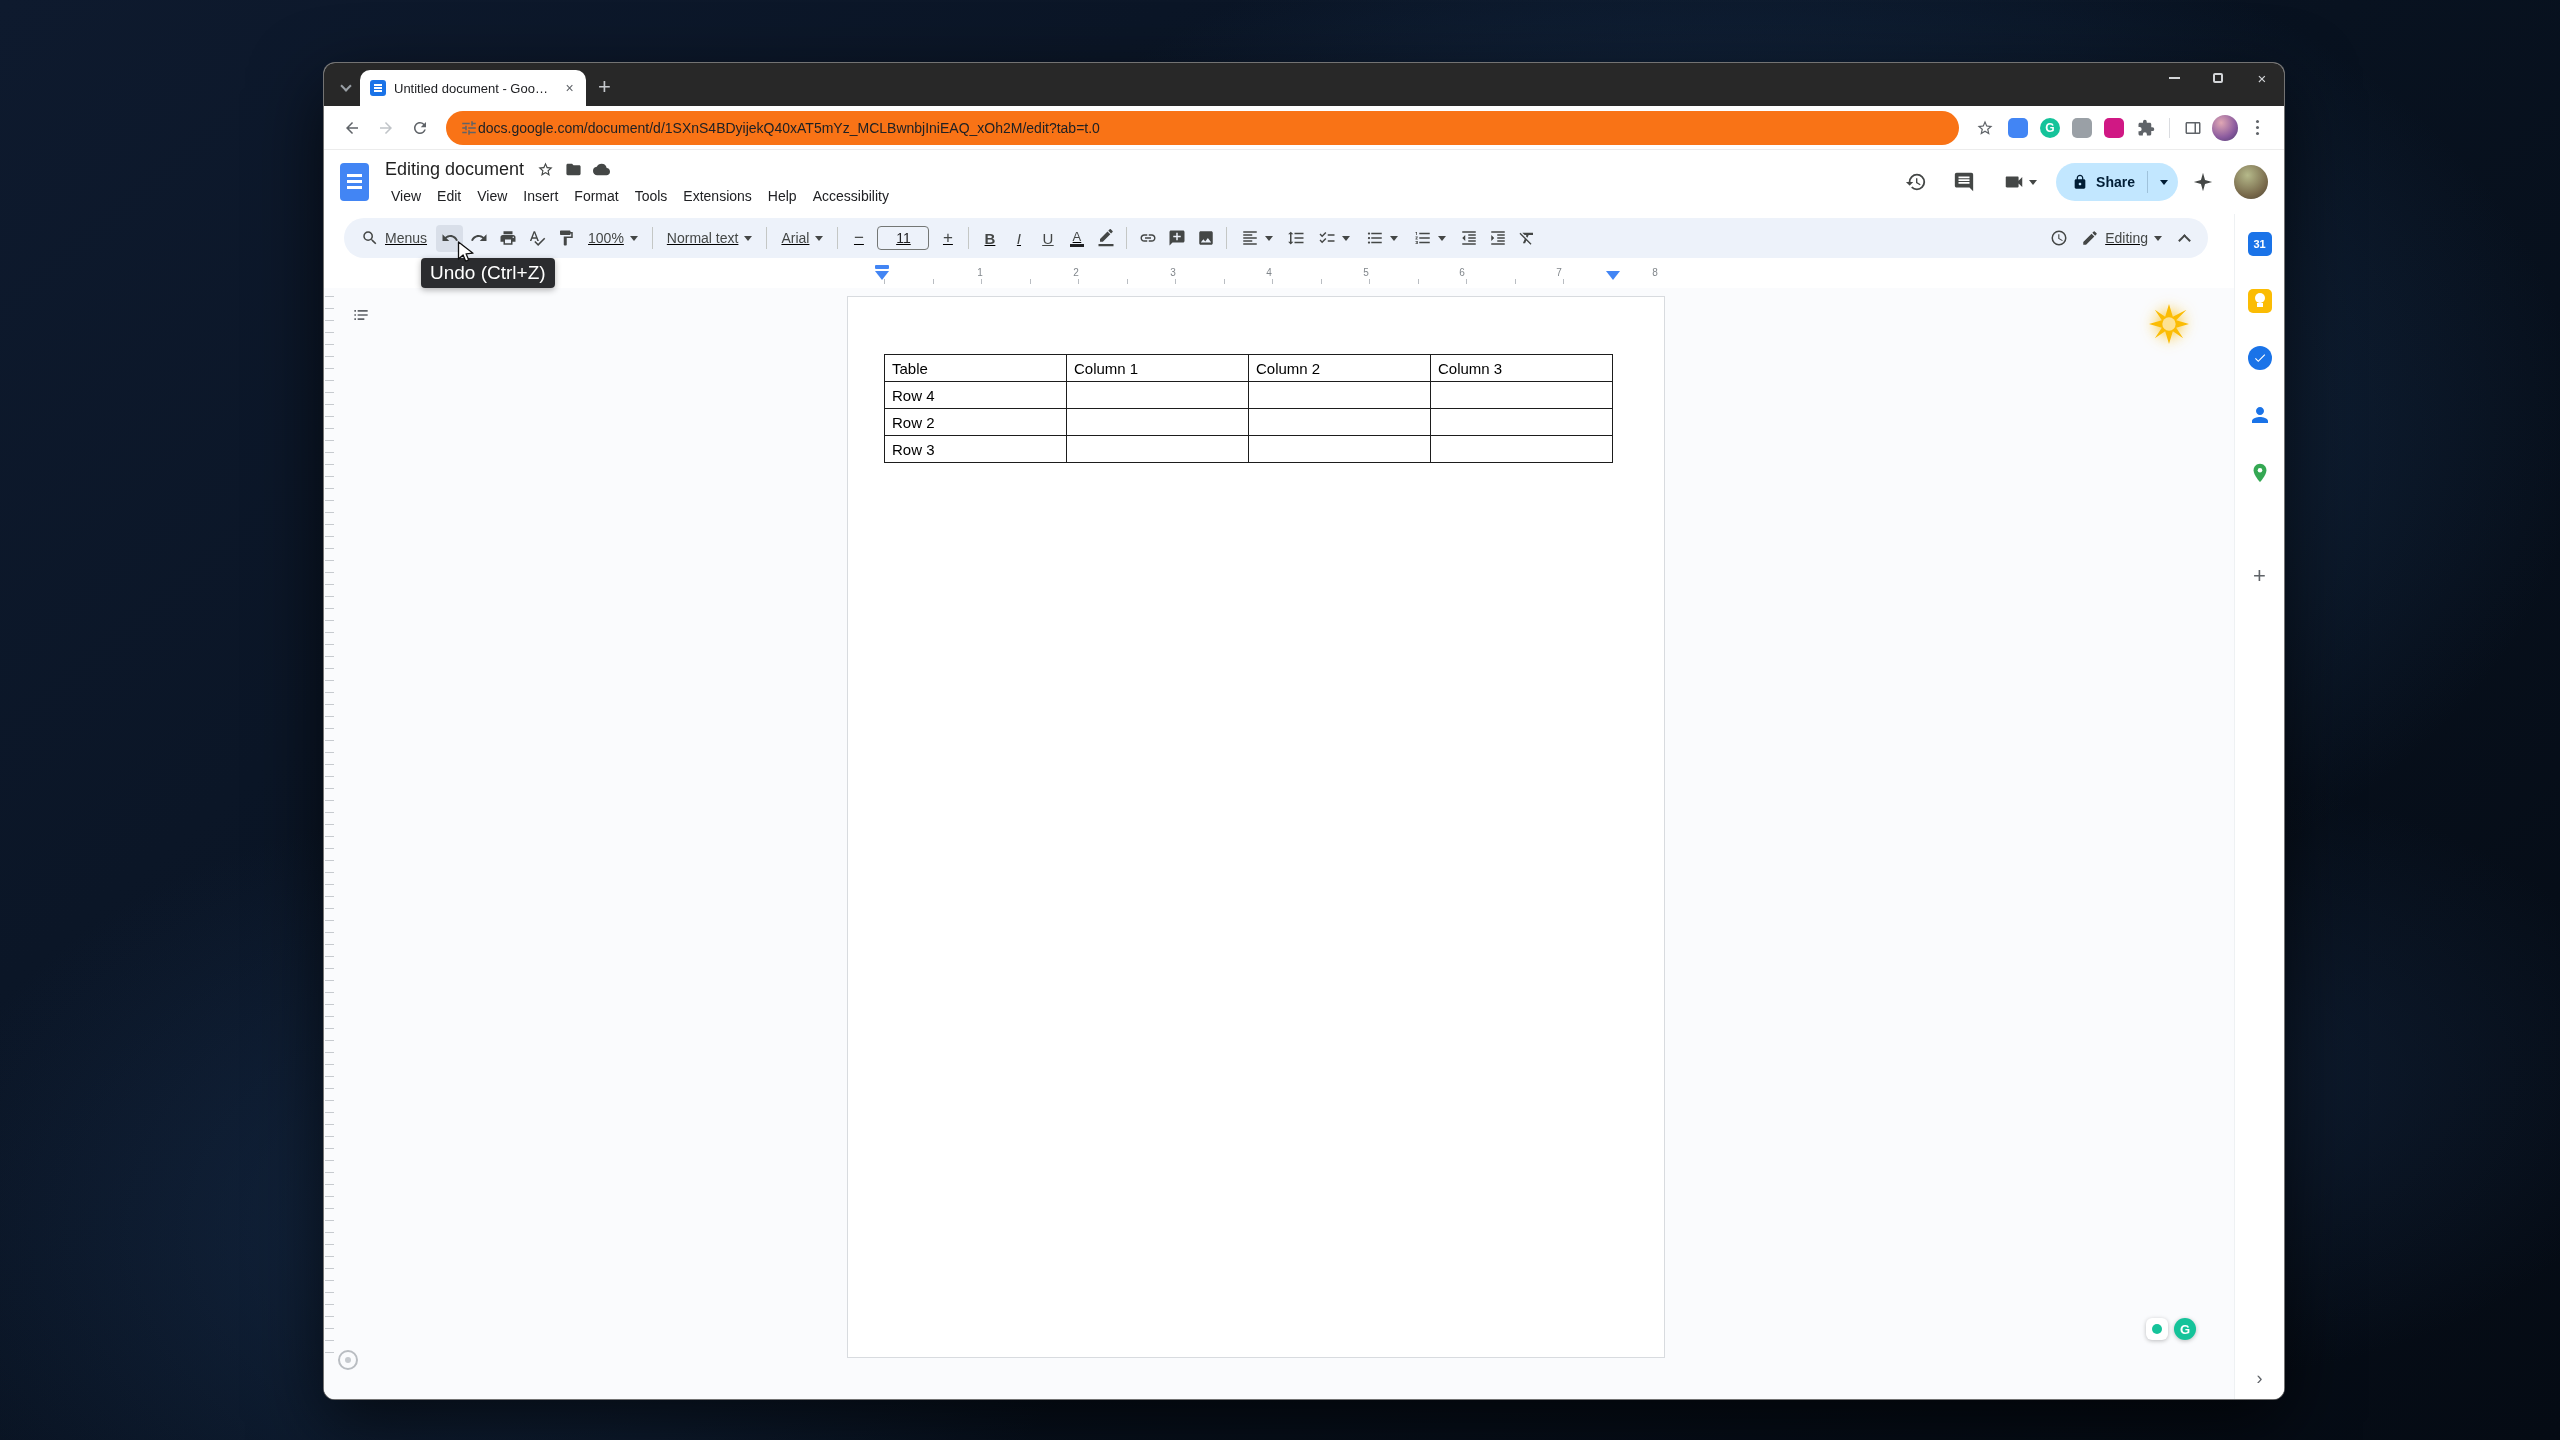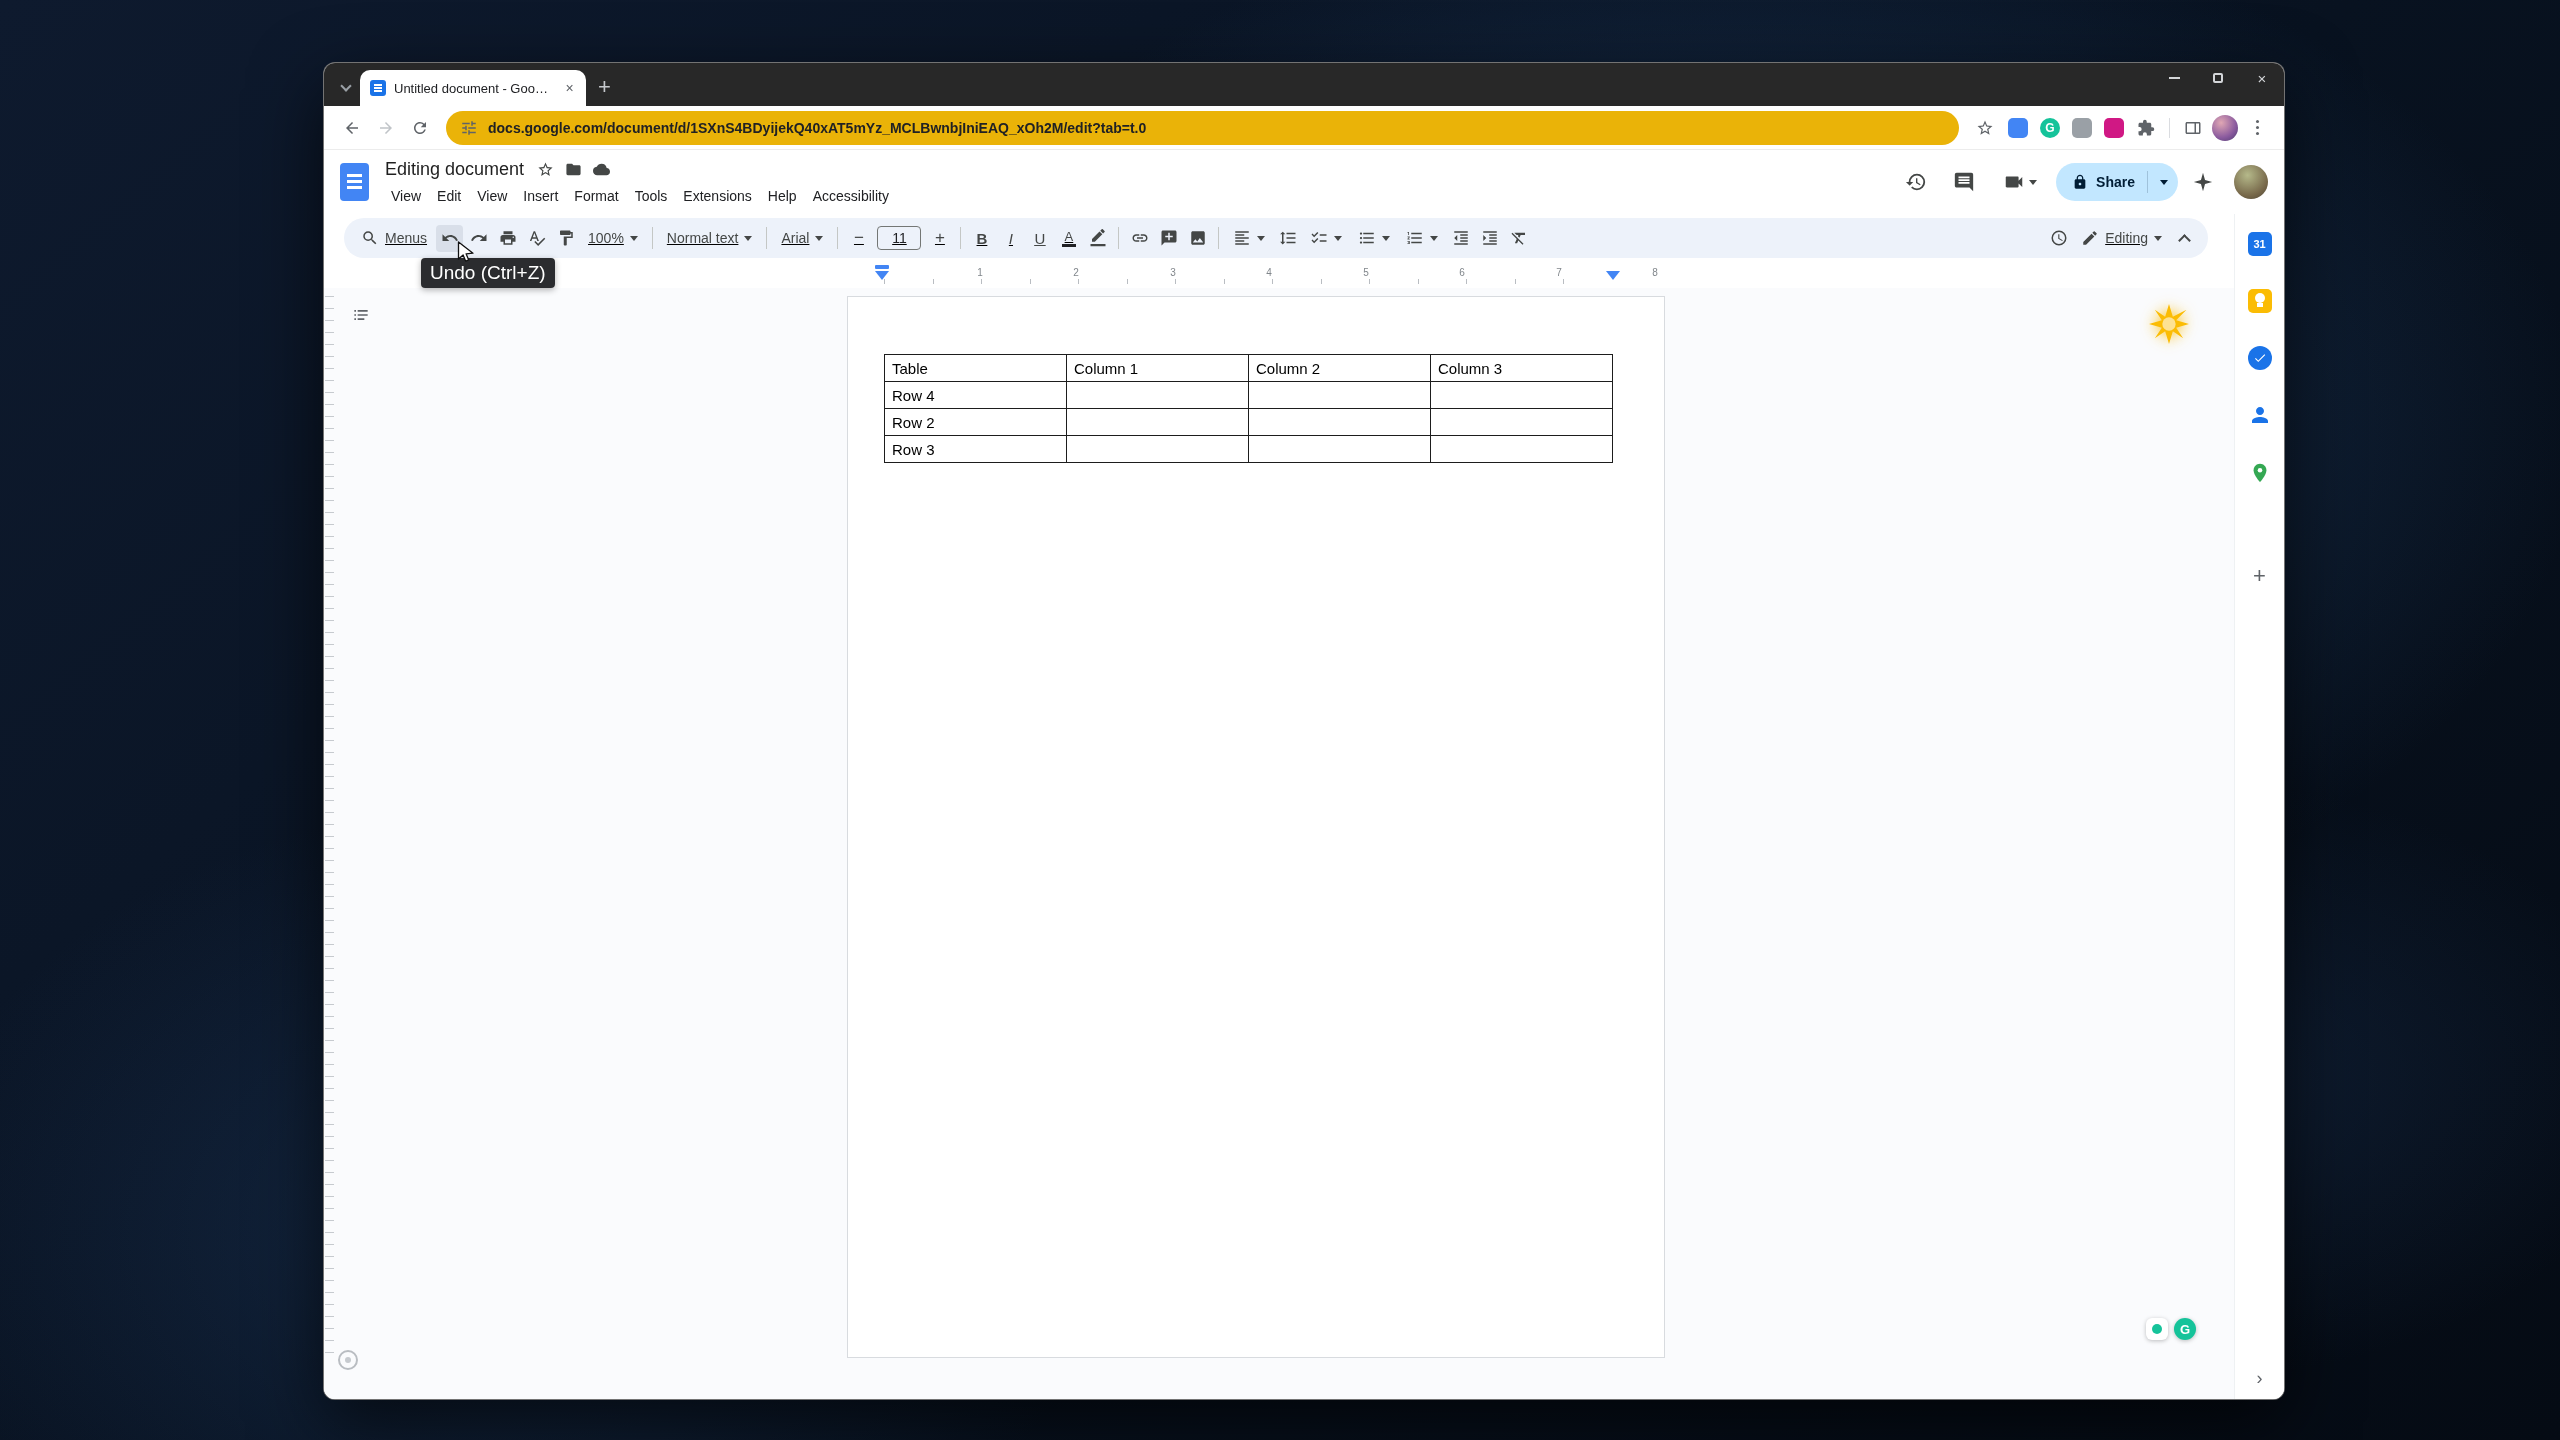--- a/index.html
+++ b/index.html
@@ -30,21 +30,21 @@
   .newtab{ color:#c5c8cc; font-size:22px; line-height:1; margin:0 0 8px 12px; }
   .ts-spacer{ flex:1; }
   .wc{ width:44px; height:30px; align-self:flex-start; display:flex; align-items:center; justify-content:center; color:#d4d6d9; font-size:15px; }
   .wc-min{ width:11px; height:2px; background:#d4d6d9; }
   .wc-max{ width:10px; height:10px; border:2px solid #d4d6d9; border-radius:2px; }
   
   .omnibox{ flex:0 0 44px; background:#fff; display:flex; align-items:center; padding:0 12px; gap:2px; border-bottom:1px solid #ececec; }
   .nav-btn{ width:32px; height:32px; border-radius:50%; display:flex; align-items:center; justify-content:center; flex:0 0 auto; }
   .svg18{ width:18px; height:18px; fill:#5f6368; }
   .svg18.dim{ fill:#c0c4c8; }
-  .url-pill{ flex:1; min-width:0; height:34px; background:#eab308; border-radius:17px; display:flex; align-items:center; gap:10px; padding:0 14px; margin:0 8px;font-weight:bold; }
+  .url-pill{ flex:1; min-width:0; height:34px; background:#f97316; border-radius:17px; display:flex; align-items:center; padding:0 14px; margin:0 8px; }
   .url-text{ font-size:14px; color:#202124; white-space:nowrap; overflow:hidden; }
   .ext{ width:20px; height:20px; border-radius:5px; flex:0 0 auto; }
   .ext-box{ width:30px; height:30px; display:flex; align-items:center; justify-content:center; flex:0 0 auto; }
   .ext-blue{ background:#4285f4; }
   .ext-gray{ background:#9aa0a6; }
   .ext-pink{ background:#d01884; }
   .grammarly-badge{ width:20px; height:20px; border-radius:50%; background:#15c39a; color:#fff; font-size:12px; font-weight:bold; display:flex; align-items:center; justify-content:center; }
   .ob-divider{ width:1px; height:20px; background:#dadce0; margin:0 6px; }
   .browser-avatar{ width:26px; height:26px; border-radius:50%; background:radial-gradient(circle at 35% 30%, #e0a7b4, #8a5a9e 60%, #4a3a6e); }
   .kebab{ width:3px; height:3px; border-radius:50%; background:#5f6368; box-shadow:0 -6px 0 #5f6368, 0 6px 0 #5f6368; }
@@ -75,21 +75,21 @@
   .tbtn{ min-width:27px; height:27px; border-radius:4px; display:flex; align-items:center; justify-content:center; color:#444746; flex:0 0 auto; }
   .tbtn.hovered{ background:#d9dfe9; }
   .svgT{ width:18px; height:18px; fill:#444746; }
   .tb-sep{ width:1px; height:22px; background:#c4c7c5; margin:0 5px; flex:0 0 auto; }
   .tb-text{ font-size:14px; color:#444746; }
   .drop{ display:flex; align-items:center; gap:6px; padding:0 7px; height:27px; border-radius:4px; flex:0 0 auto; }
   .letter{ font-size:15px; color:#444746; }
   .b{ font-weight:bold; } .i{ font-style:italic; } .u{ text-decoration:underline; }
   .acolor{ display:flex; flex-direction:column; align-items:center; line-height:1; }
   .acolor .bar{ width:14px; height:3px; background:#202124; margin-top:1px; }
-  .size-box{ width:44px; height:24px; border:1px solid #747775; border-radius:4px; display:flex; align-items:center; justify-content:center; font-size:14px; color:#202124; margin:0 3px; }
+  .size-box{ width:52px; height:24px; border:1px solid #747775; border-radius:4px; display:flex; align-items:center; justify-content:center; font-size:14px; color:#202124; margin:0 3px; }
   .pm{ font-size:17px; color:#444746; }
   .tb-right{ margin-left:auto; display:flex; align-items:center; gap:2px; }
   .chev-up{ width:9px; height:9px; border-right:2px solid #444746; border-top:2px solid #444746; transform:rotate(-45deg); margin-top:4px; }
   
   .ruler-row{ flex:0 0 26px; position:relative; background:#fff; }
   .ruler-num{ position:absolute; top:5px; font-size:10px; color:#80868b; transform:translateX(-50%); }
   .ruler-ticks{ position:absolute; left:560px; width:728px; bottom:4px; height:5px;
     background:repeating-linear-gradient(90deg,#b9bdc2 0 1px,transparent 1px 48.5px); }
   .indent-bar{ position:absolute; left:551px; top:3px; width:14px; height:4px; background:#4285f4; border-radius:1px; }
   .tri{ position:absolute; top:9px; width:0; height:0; border-left:7px solid transparent; border-right:7px solid transparent; border-top:9px solid #4285f4; }

